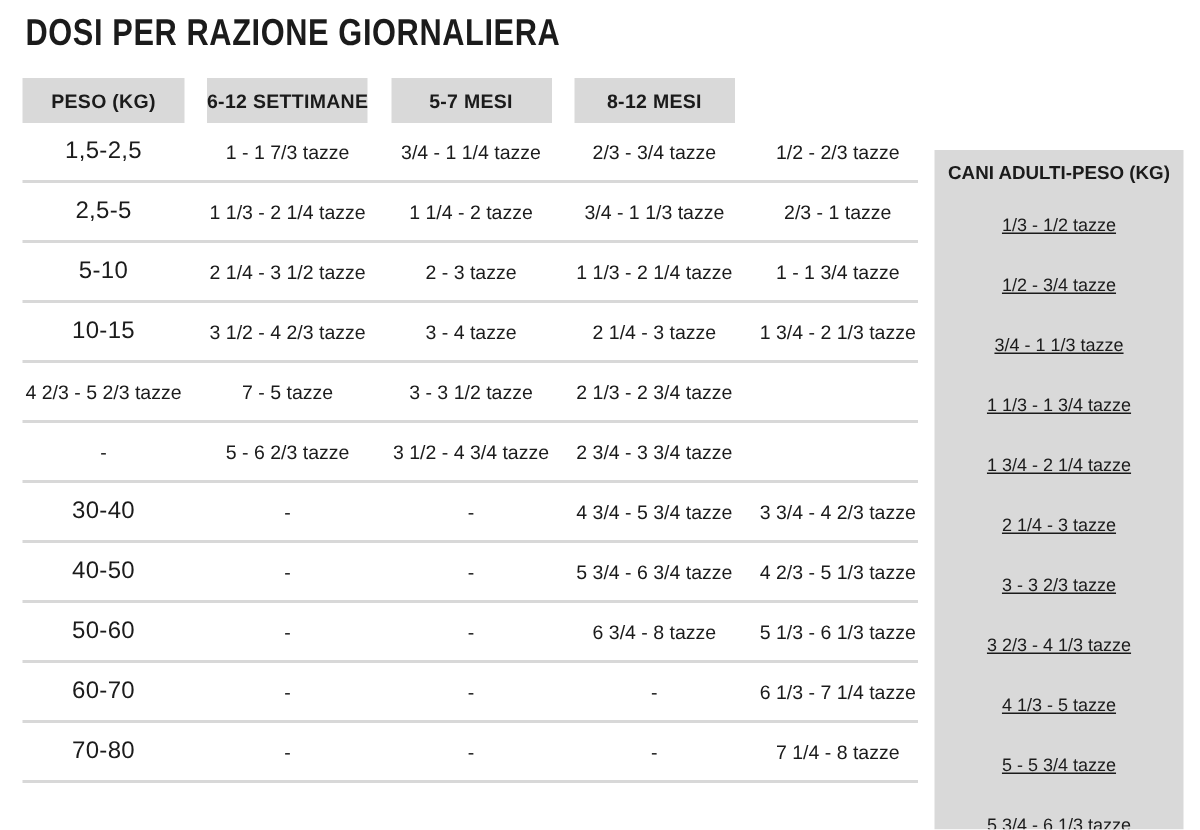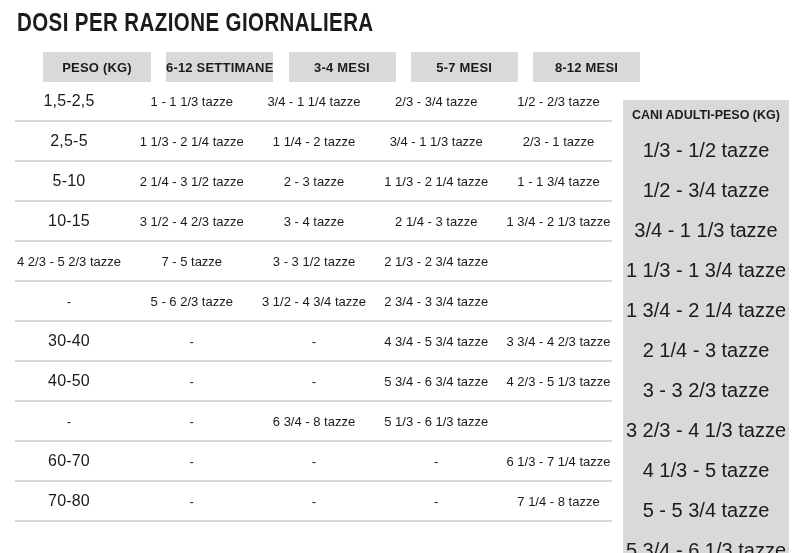--- a/index.html
+++ b/index.html
@@ -9,21 +9,20 @@
   }
   .title{
     position:absolute;left:17px;top:8px;font-size:25px;font-weight:700;
     letter-spacing:.5px;white-space:nowrap;transform:scaleX(.82);
     transform-origin:left center;
   }
   .grid-head{
     position:absolute;left:15px;top:52px;width:597px;display:grid;
     grid-template-columns:108px 107px 107px 107px 107px;
     justify-content:space-between;
-    margin-left:28px;
   }
   .hcell{
     height:30px;background:var(--panel-gray,#d9d9d9);display:flex;
     align-items:center;justify-content:center;font-weight:700;
     font-size:13px;letter-spacing:.2px;white-space:nowrap;
   }
   .rows{position:absolute;left:15px;top:82px;width:597px;}
   .trow{
     display:grid;grid-template-columns:108px 107px 107px 107px 107px;
     justify-content:space-between;align-items:center;height:40px;
@@ -35,42 +34,41 @@
     position:absolute;left:623px;top:52px;width:166px;height:470px;
     background:var(--panel-gray,#d9d9d9);
     margin-top:48px;
   }
   .ahead{
     height:30px;display:flex;align-items:center;justify-content:center;
     font-weight:700;font-size:12.5px;white-space:nowrap;
   }
   .acell{
     height:40px;display:flex;align-items:center;justify-content:center;
-    font-size:20px;white-space:nowrap;
+    font-size:12px;white-space:nowrap;text-decoration:underline;
   }
 </style>
 </head>
 <body>
 
 <div class="page">
 
   <div class="title">DOSI PER RAZIONE GIORNALIERA</div>
 
   <div class="grid-head">
     <div class="hcell">PESO (KG)</div>
     <div class="hcell">6-12 SETTIMANE</div>
-    <div class="hcell">3-4 MESI</div>
     <div class="hcell">5-7 MESI</div>
     <div class="hcell">8-12 MESI</div>
   </div>
 
   <div class="rows">
     <div class="trow">
       <div class="c w">1,5-2,5</div>
-      <div class="c">1 - 1 1/3 tazze</div>
+      <div class="c">1 - 1 7/3 tazze</div>
       <div class="c">3/4 - 1 1/4 tazze</div>
       <div class="c">2/3 - 3/4 tazze</div>
       <div class="c">1/2 - 2/3 tazze</div>
     </div>
     <div class="trow">
       <div class="c w">2,5-5</div>
       <div class="c">1 1/3 - 2 1/4 tazze</div>
       <div class="c">1 1/4 - 2 tazze</div>
       <div class="c">3/4 - 1 1/3 tazze</div>
       <div class="c">2/3 - 1 tazze</div>
@@ -109,20 +107,21 @@
       <div class="c">3 3/4 - 4 2/3 tazze</div>
     </div>
     <div class="trow">
       <div class="c w">40-50</div>
       <div class="c">-</div>
       <div class="c">-</div>
       <div class="c">5 3/4 - 6 3/4 tazze</div>
       <div class="c">4 2/3 - 5 1/3 tazze</div>
     </div>
     <div class="trow">
+      <div class="c w">50-60</div>
       <div class="c">-</div>
       <div class="c">-</div>
       <div class="c">6 3/4 - 8 tazze</div>
       <div class="c">5 1/3 - 6 1/3 tazze</div>
     </div>
     <div class="trow">
       <div class="c w">60-70</div>
       <div class="c">-</div>
       <div class="c">-</div>
       <div class="c">-</div>

